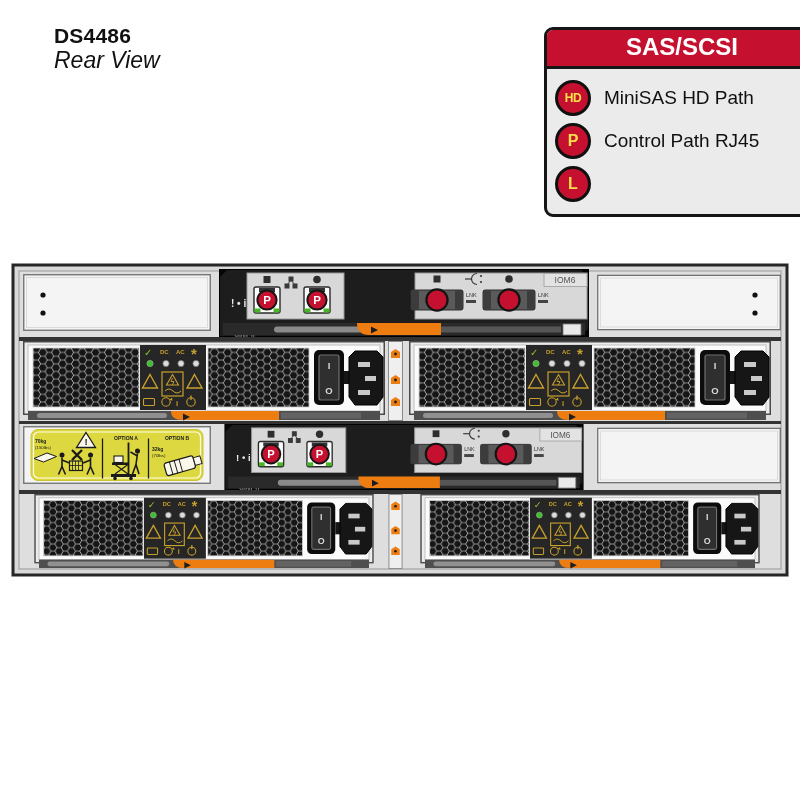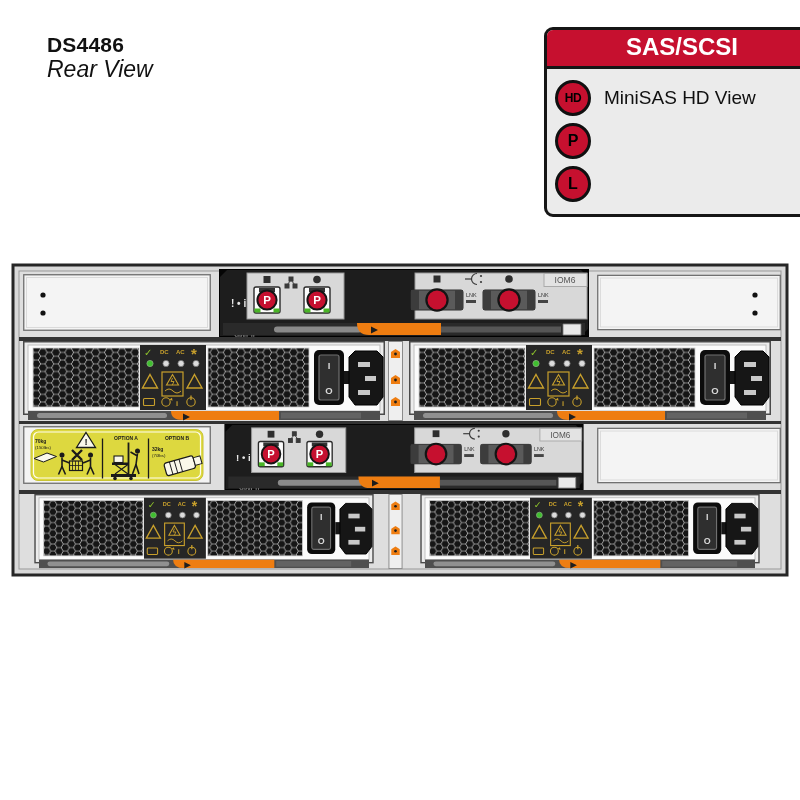--- a/index.html
+++ b/index.html
@@ -1,30 +1,30 @@
 <!DOCTYPE html>
 <html><head>
 <meta charset="utf-8">
 <style>
   html,body{margin:0;padding:0;background:#fff;}
   .page{position:relative;width:800px;height:800px;background:#ffffff;overflow:hidden;
         font-family:"Liberation Sans", sans-serif;color:#111;}
   
-  .title-block{position:absolute;left:47px;top:24px;margin-top:9px;}
+  .title-block{position:absolute;left:54px;top:24px;}
   .title-block h1{margin:0;font-size:21px;line-height:24px;font-weight:bold;letter-spacing:.2px;}
   .title-block h2{margin:0;font-size:23px;line-height:24px;font-weight:normal;font-style:italic;}
   
   .legend{position:absolute;left:544px;top:27px;width:276px;box-sizing:border-box;
           border:3px solid #161616;border-radius:9px;background:#ebebeb;overflow:hidden;}
   .legend-header{background:#c6102f;color:#fff;font-weight:bold;font-size:24px;
                  text-align:center;padding:3px 0 5px 0;border-bottom:3px solid #161616;}
   .legend-items{padding:7px 8px 9px 8px;}
   .legend-item{display:flex;align-items:center;gap:13px;height:43px;}
   .badge{flex:0 0 auto;width:30px;height:30px;border-radius:50%;background:#c6102f;
-         border:3.5px solid #101010;color:#000000;font-weight:bold;font-size:16px;
+         border:3.5px solid #101010;color:#fde047;font-weight:bold;font-size:16px;
          display:flex;align-items:center;justify-content:center;}
   .legend-item:nth-child(1) .badge{font-size:12px;letter-spacing:-.5px;}
   .legend-label{font-size:19px;color:#101010;white-space:nowrap;}
   
   .chassis{position:absolute;left:11px;top:263px;}
   svg text{font-family:"Liberation Sans", sans-serif;}
 </style>
 </head>
 <body>
 <div class="page">
@@ -32,24 +32,25 @@
   <div class="title-block">
     <h1>DS4486</h1>
     <h2>Rear View</h2>
   </div>
 
   <div class="legend">
     <div class="legend-header">SAS/SCSI</div>
     <div class="legend-items">
       <div class="legend-item">
         <span class="badge">HD</span>
-        <span class="legend-label">MiniSAS HD View</span>
+        <span class="legend-label">MiniSAS HD Path</span>
       </div>
       <div class="legend-item">
         <span class="badge">P</span>
+        <span class="legend-label">Control Path RJ45</span>
       </div>
       <div class="legend-item">
         <span class="badge">L</span>
       </div>
     </div>
   </div>
 
   <svg class="chassis" width="778" height="314" viewBox="0 0 778 314">
     <defs>
 

